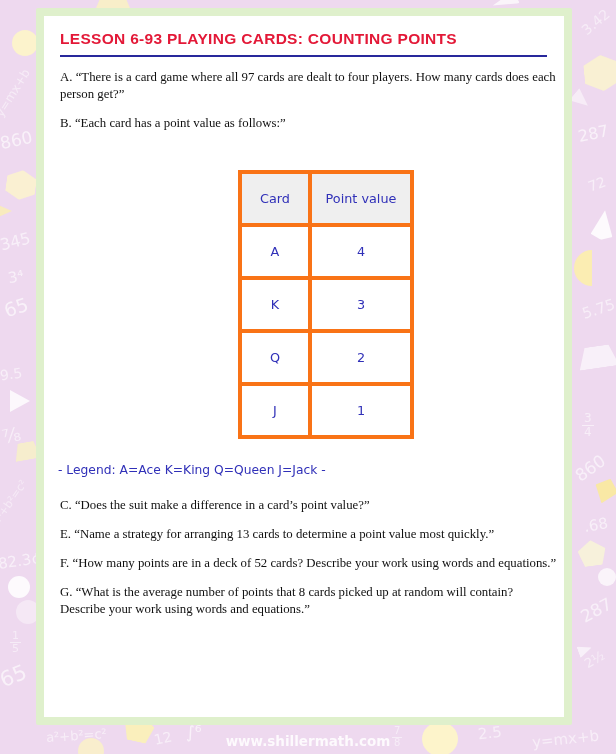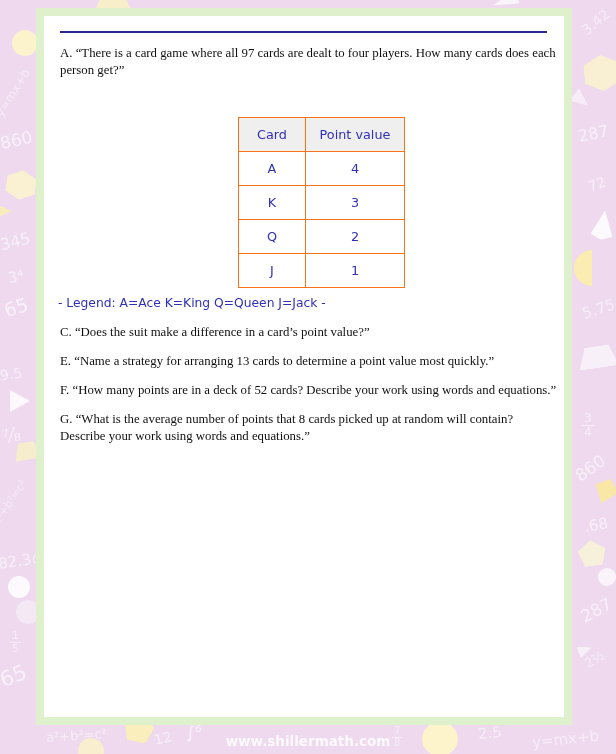--- a/index.html
+++ b/index.html
@@ -46,29 +46,29 @@
   .rule{height:2px;background:var(--navy);margin-top:7px;}
   .para{
     font-size:12.8px;line-height:17px;color:#101010;
     width:497px;margin:12px 0 0 0;
   }
   .points-table{
     border-collapse:collapse;margin:38px 0 0 178px;
     font-family:"DejaVu Sans",sans-serif;font-size:12.8px;color:var(--blue);
   }
   .points-table th,.points-table td{
-    border:1px solid #f97316;text-align:center;padding:8px 10px;height:17px;
+    border:4px solid #f97316;text-align:center;padding:16px 10px;height:17px;
   }
   .points-table th{background:#efefef;font-weight:normal;min-width:46px;}
   .points-table th:last-child{min-width:78px;}
   .legend{
     font-family:"DejaVu Sans",sans-serif;font-size:12.3px;color:var(--blue);
-    margin:8px 0 0 -2px;
+    margin:24px 0 0 -2px;
   }
-  .para.after-legend{margin-top:14px;}
+  .para.after-legend{margin-top:20px;}
 
   
   .site-footer{
     position:absolute;left:0;right:0;bottom:5px;text-align:center;z-index:2;
     font-family:"DejaVu Sans",sans-serif;font-size:13.5px;font-weight:bold;
     color:rgba(255,255,255,0.85);
   }
   .copyright{
     position:absolute;left:463px;top:739px;z-index:2;
     font-family:Liberation Sans, sans-serif;font-size:10px;
@@ -131,23 +131,25 @@
     <div class="shape shape-kite" style="width: 24px; height: 26px; background: rgb(249, 233, 160); left: 594px; top: 478px; opacity: 0.95; transform: rotate(20deg);"></div>
     <span class="doodle" style="font-size: 15px; left: 584px; top: 516px; opacity: 0.65; transform: rotate(-10deg);">.68</span>
     <div class="shape shape-pentagon" style="width: 28px; height: 26px; background: rgb(247, 243, 216); left: 578px; top: 540px; opacity: 0.9; transform: rotate(-8deg);"></div>
     <div class="shape shape-circle" style="width: 18px; height: 18px; background: rgb(255, 255, 255); left: 598px; top: 568px; opacity: 0.7;"></div>
     <span class="doodle" style="font-size: 17px; left: 580px; top: 600px; opacity: 0.65; transform: rotate(-28deg);">287</span>
     <div class="shape shape-tri-right" style="width: 14px; height: 12px; background: rgb(255, 255, 255); left: 578px; top: 644px; opacity: 0.6; transform: rotate(-20deg);"></div>
     <span class="doodle" style="font-size: 13px; left: 584px; top: 652px; opacity: 0.55; transform: rotate(-30deg);">2½</span>
   </div>
 
 <div class="sheet">
+  <h1 class="title">LESSON 6-93 PLAYING CARDS: COUNTING POINTS</h1>
   <div class="rule"></div>
 
   <p class="para">A. “There is a card game where all 97 cards are dealt to four players. How many cards does each person get?”</p>
+  <p class="para">B. “Each card has a point value as follows:”</p>
 
   <table class="points-table">
     <thead>
       <tr>
         <th>Card</th>
         <th>Point value</th>
       </tr>
     </thead>
     <tbody>
         <tr>

